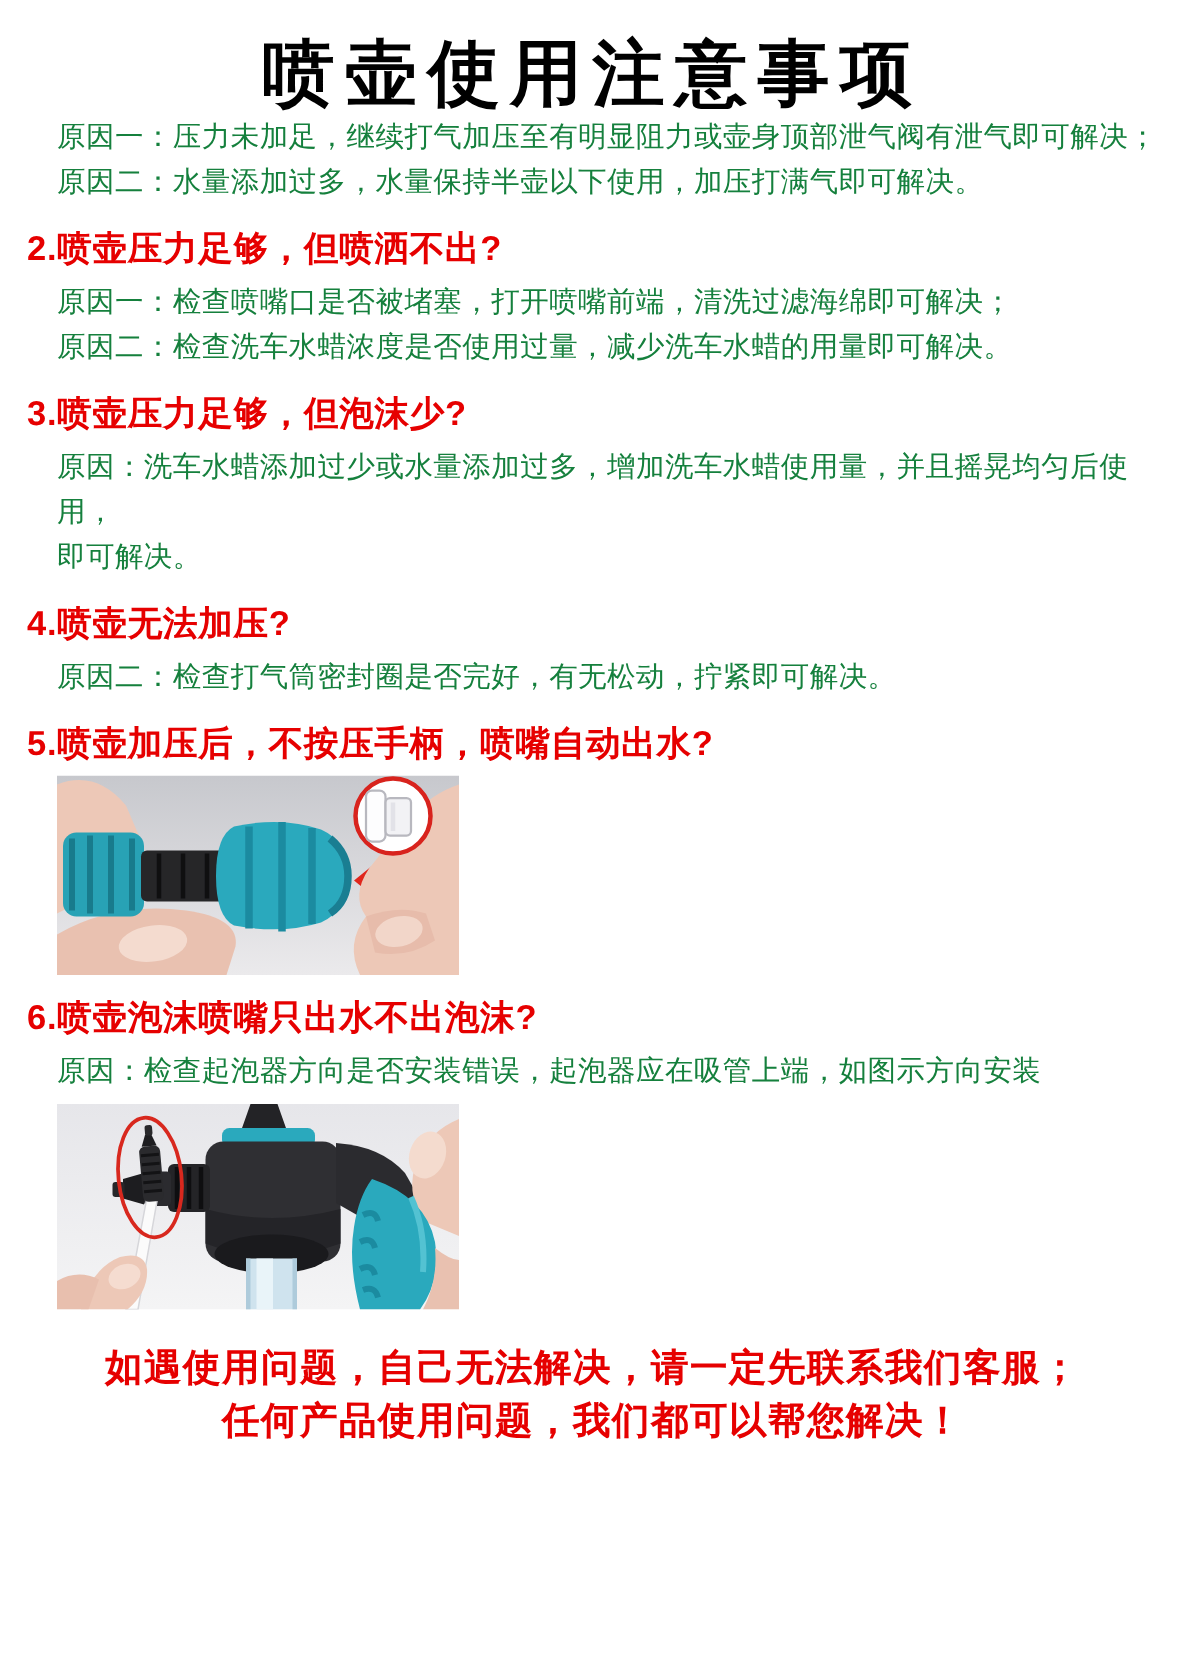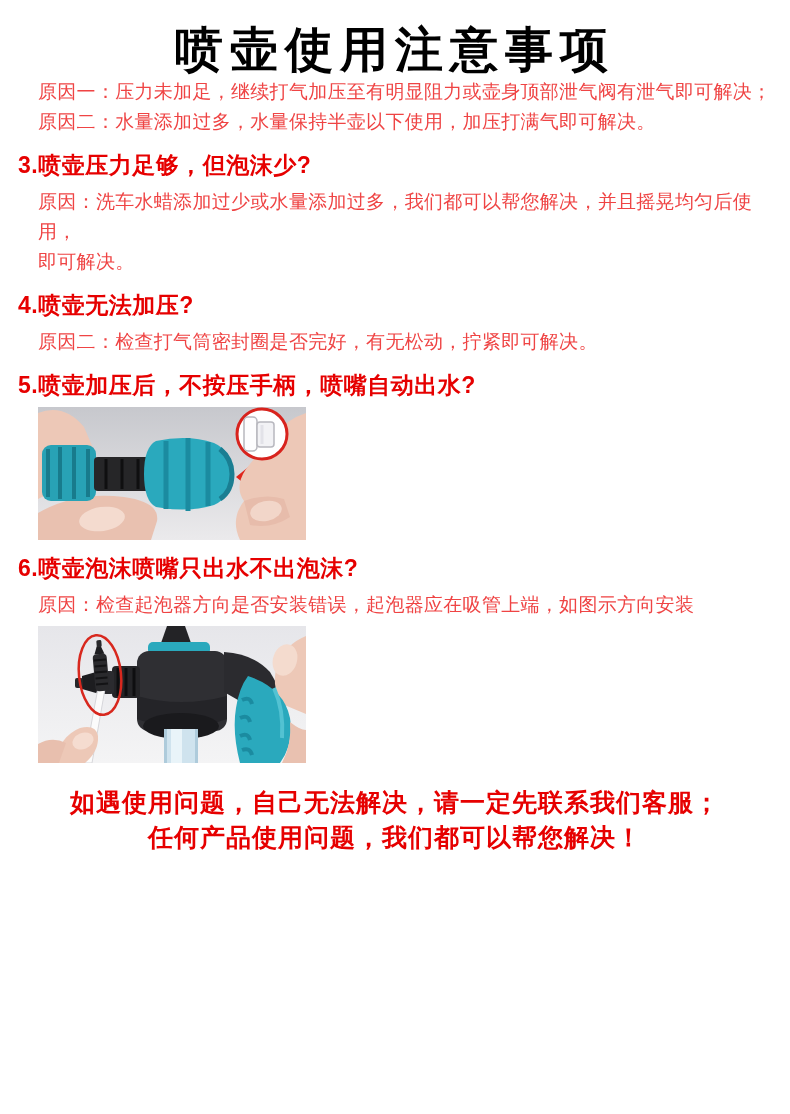--- a/index.html
+++ b/index.html
@@ -2,41 +2,46 @@
 <html><head>
 <meta charset="utf-8">
 <style>
   html,body{margin:0;padding:0;background:#fff;}
   body{width:790px;font-family:"Liberation Sans","DejaVu Sans",sans-serif;}
   .page{width:790px;height:1114px;box-sizing:border-box;padding:20px 18px 0;background:#fff;overflow:hidden;}
   .title{margin:2px 0 0;text-align:center;font-size:48px;font-weight:bold;color:#000;
          letter-spacing:7px;line-height:1.15;}
   .qa h2{color:#e60000;font-size:23px;font-weight:bold;line-height:30px;margin:13px 0 7px;letter-spacing:.5px;}
   .qa.first h2{margin-top:40px;}
-  .reason{margin:0;padding-left:20px;font-size:19px;line-height:30px;color:#ef4444;letter-spacing:.3px;}
+  .reason{margin:0;padding-left:20px;font-size:19px;line-height:30px;color:#15803d;letter-spacing:.3px;}
   figure.photo{margin:6px 0 10px 20px;padding:0;width:268px;display:block;}
   figure.photo svg{display:block;}
   .footer{margin-top:22px;text-align:center;color:#e60000;font-weight:bold;font-size:25px;line-height:35px;letter-spacing:1px;}
 </style>
 </head>
 <body>
 
 <div class="page">
 
   <h1 class="title">喷壶使用注意事项</h1>
 
   <section class="qa first">
     <p class="reason">原因一：压力未加足，继续打气加压至有明显阻力或壶身顶部泄气阀有泄气即可解决；</p>
     <p class="reason">原因二：水量添加过多，水量保持半壶以下使用，加压打满气即可解决。</p>
   </section>
 
+  <section class="qa">
+    <h2>2.喷壶压力足够，但喷洒不出?</h2>
+    <p class="reason">原因一：检查喷嘴口是否被堵塞，打开喷嘴前端，清洗过滤海绵即可解决；</p>
+    <p class="reason">原因二：检查洗车水蜡浓度是否使用过量，减少洗车水蜡的用量即可解决。</p>
+  </section>
 
   <section class="qa">
     <h2>3.喷壶压力足够，但泡沫少?</h2>
-    <p class="reason">原因：洗车水蜡添加过少或水量添加过多，我们都可以帮您解决，并且摇晃均匀后使用，</p>
+    <p class="reason">原因：洗车水蜡添加过少或水量添加过多，增加洗车水蜡使用量，并且摇晃均匀后使用，</p>
     <p class="reason">即可解决。</p>
   </section>
 
   <section class="qa">
     <h2>4.喷壶无法加压?</h2>
     <p class="reason">原因二：检查打气筒密封圈是否完好，有无松动，拧紧即可解决。</p>
   </section>
 
   <section class="qa">
     <h2>5.喷壶加压后，不按压手柄，喷嘴自动出水?</h2>

